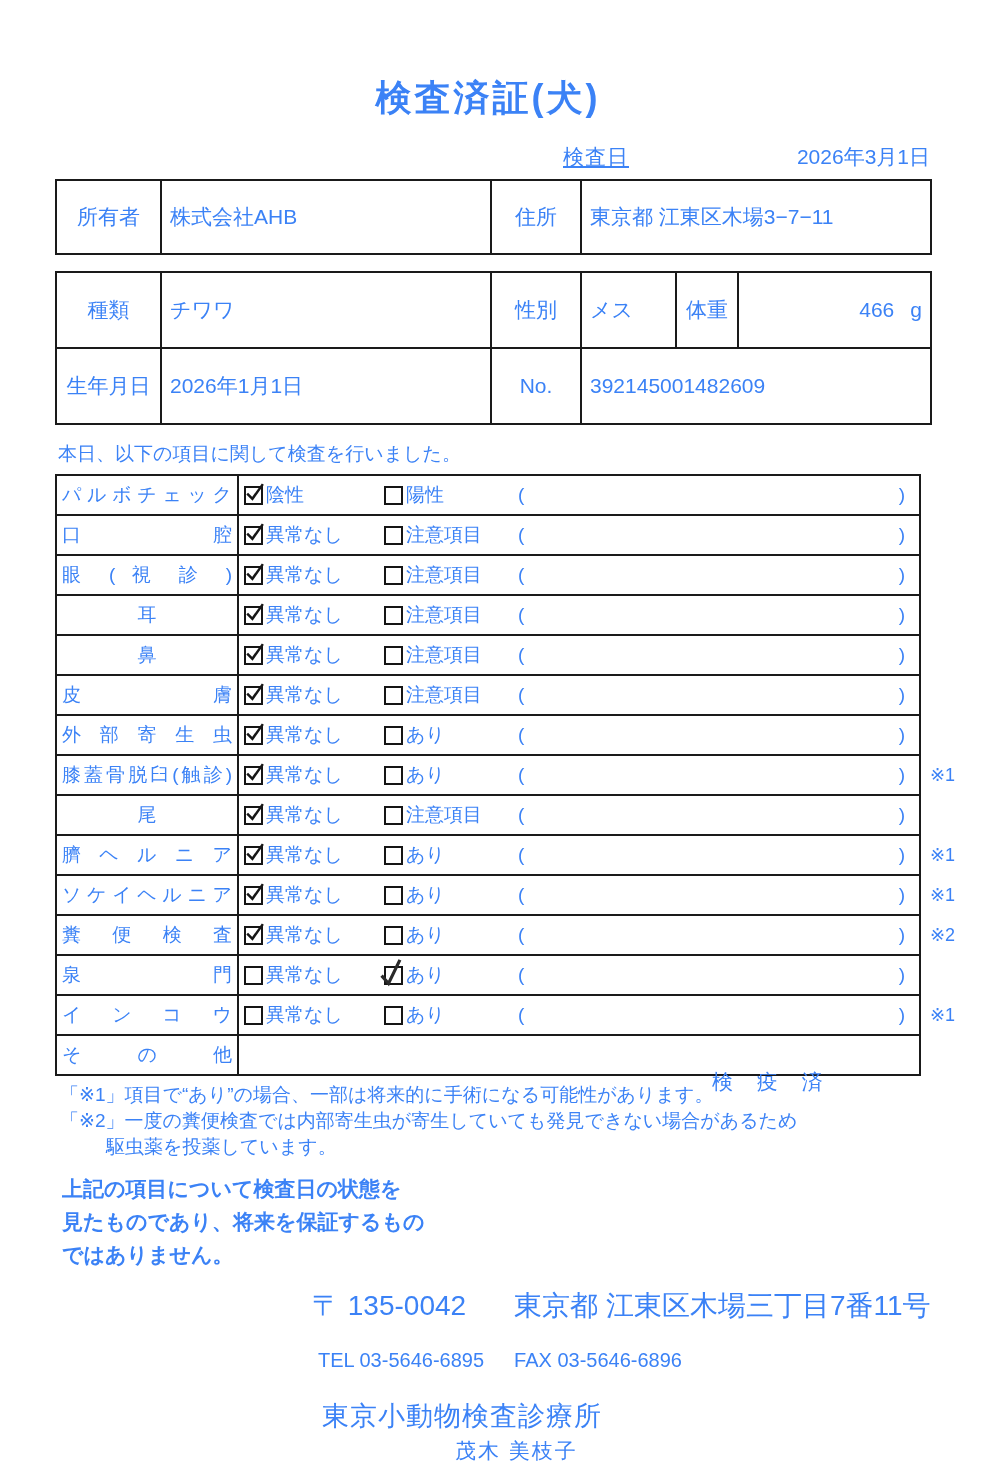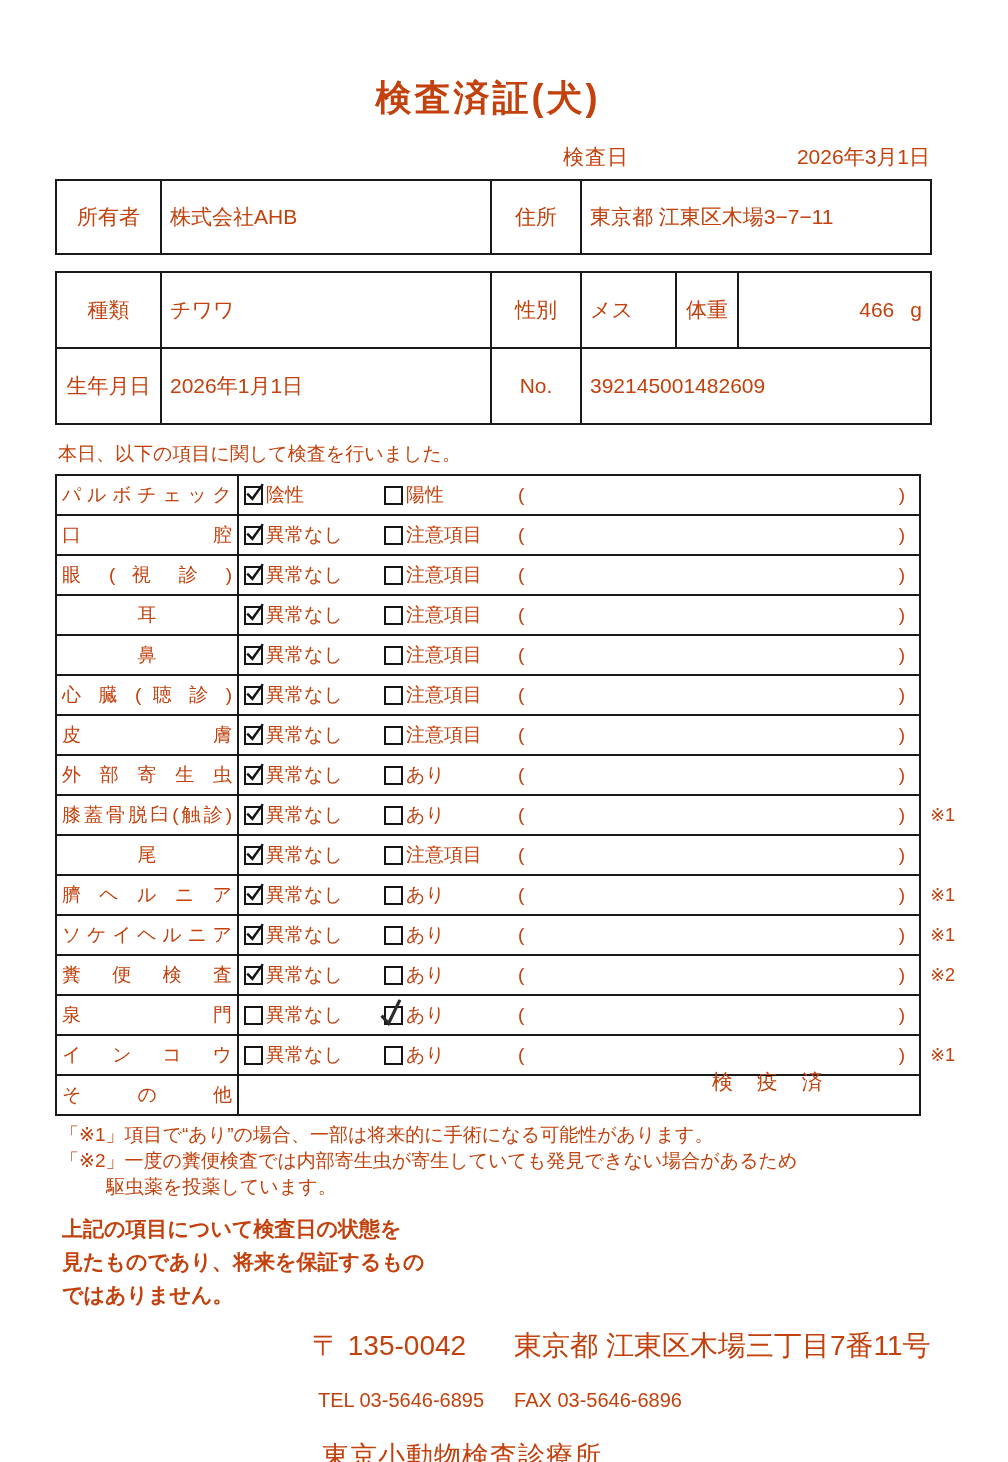--- a/index.html
+++ b/index.html
@@ -1,40 +1,40 @@
 <!DOCTYPE html>
 <html lang="ja"><head>
 <meta charset="utf-8">
 <style>
   html,body{margin:0;padding:0;background:#ffffff;}
   .page{
     position:relative;
     width:1008px;height:1462px;
     background:#fff;
     font-family:"Liberation Sans","DejaVu Sans",sans-serif;
-    color:#c2410c;
+    color:#3b82f6;
     overflow:hidden;
   }
   
   .doc-title{
     margin:74px 0 0 0;
     text-align:center;
     transform:translateX(-16px);
     font-size:36px;
     font-weight:600;
     letter-spacing:3px;
   }
   .date-row{
     margin:20px 0 0 55px;
     width:875px;
     display:flex;
     align-items:flex-end;
     font-size:21px;
   }
-  .date-row .date-label{margin-left:508px;letter-spacing:1px;}
+  .date-row .date-label{margin-left:508px;letter-spacing:1px;text-decoration:underline;}
   .date-row .date-value{margin-left:auto;}
 
   
   table{border-collapse:collapse;table-layout:fixed;}
   .info-table{margin:8px 0 16px 55px;font-size:21px;}
   .info-table td{
     border:2px solid #1a1a1a;
     height:40px;
     padding:16px 8px;
     overflow:hidden;
@@ -298,43 +298,20 @@
                 <span>注意項目</span>
               </span>
         <span class="paren-open">(</span>
               <span class="fill"></span>
               <span class="paren-close">)</span>
       </div>
           </td>
       <td class="cl-note"></td>
     </tr>
 
-    <tr>
-      <td class="cl-label">心 臓 ( 聴 診 )</td>
-      <td class="cl-content">
-            <div class="cl-inner">
-        <span class="opt opt1">
-                <span class="checkbox checked">
-                  <svg class="check" viewBox="0 0 22 22">
-                    <polyline points="4,12 9,17 19,3" fill="none" stroke="#161616" stroke-width="2.4"></polyline>
-                  </svg>
-                </span>
-                <span>異常なし</span>
-              </span>
-        <span class="opt opt2">
-                <span class="checkbox"></span>
-                <span>注意項目</span>
-              </span>
-        <span class="paren-open">(</span>
-              <span class="fill"></span>
-              <span class="paren-close">)</span>
-      </div>
-          </td>
-      <td class="cl-note"></td>
-    </tr>
 
     <tr>
       <td class="cl-label">皮 膚</td>
       <td class="cl-content">
             <div class="cl-inner">
         <span class="opt opt1">
                 <span class="checkbox checked">
                   <svg class="check" viewBox="0 0 22 22">
                     <polyline points="4,12 9,17 19,3" fill="none" stroke="#161616" stroke-width="2.4"></polyline>
                   </svg>

